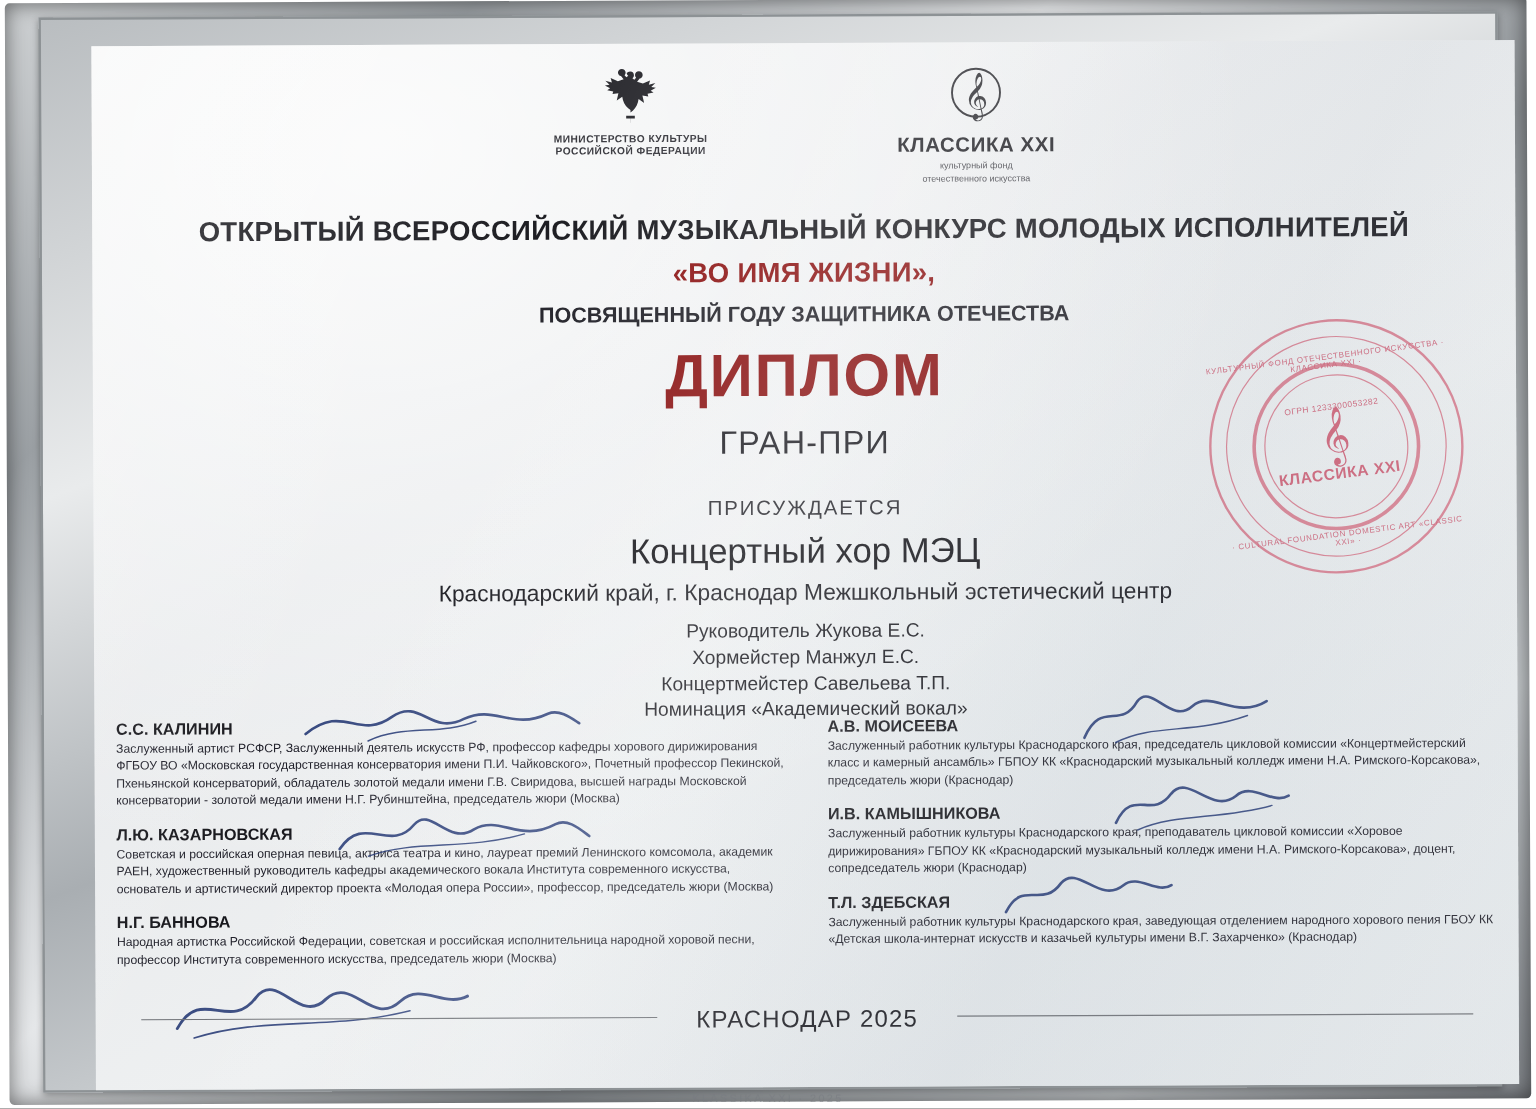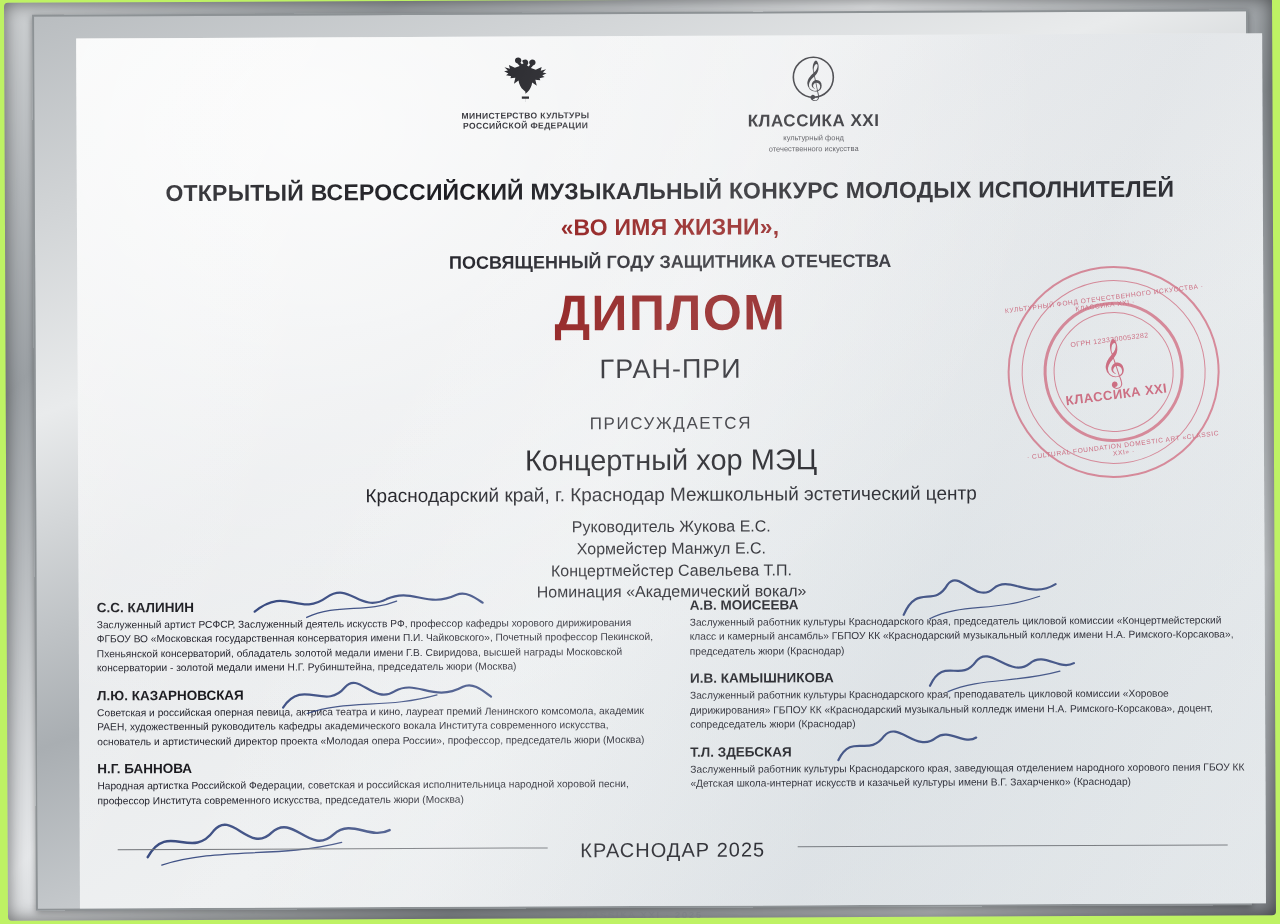--- a/index.html
+++ b/index.html
@@ -12,21 +12,21 @@
     height: 924px;
     overflow: hidden;
     font-family: "Liberation Sans", sans-serif;
   }
 
   
   .photo {
     position: relative;
     width: 1280px;
     height: 924px;
-    background: #bef264;
+    background: #ffffff;
     overflow: hidden;
   }
   .frame-outer {
     position: absolute;
     left: 6px;
     top: 0px;
     width: 1268px;
     height: 918px;
     background: linear-gradient(135deg, #cfd2d4 0%, #9ba0a4 18%, #e6e8ea 40%, #8e9397 62%, #c4c8cb 84%, #7e8287 100%);
     border-radius: 4px;

